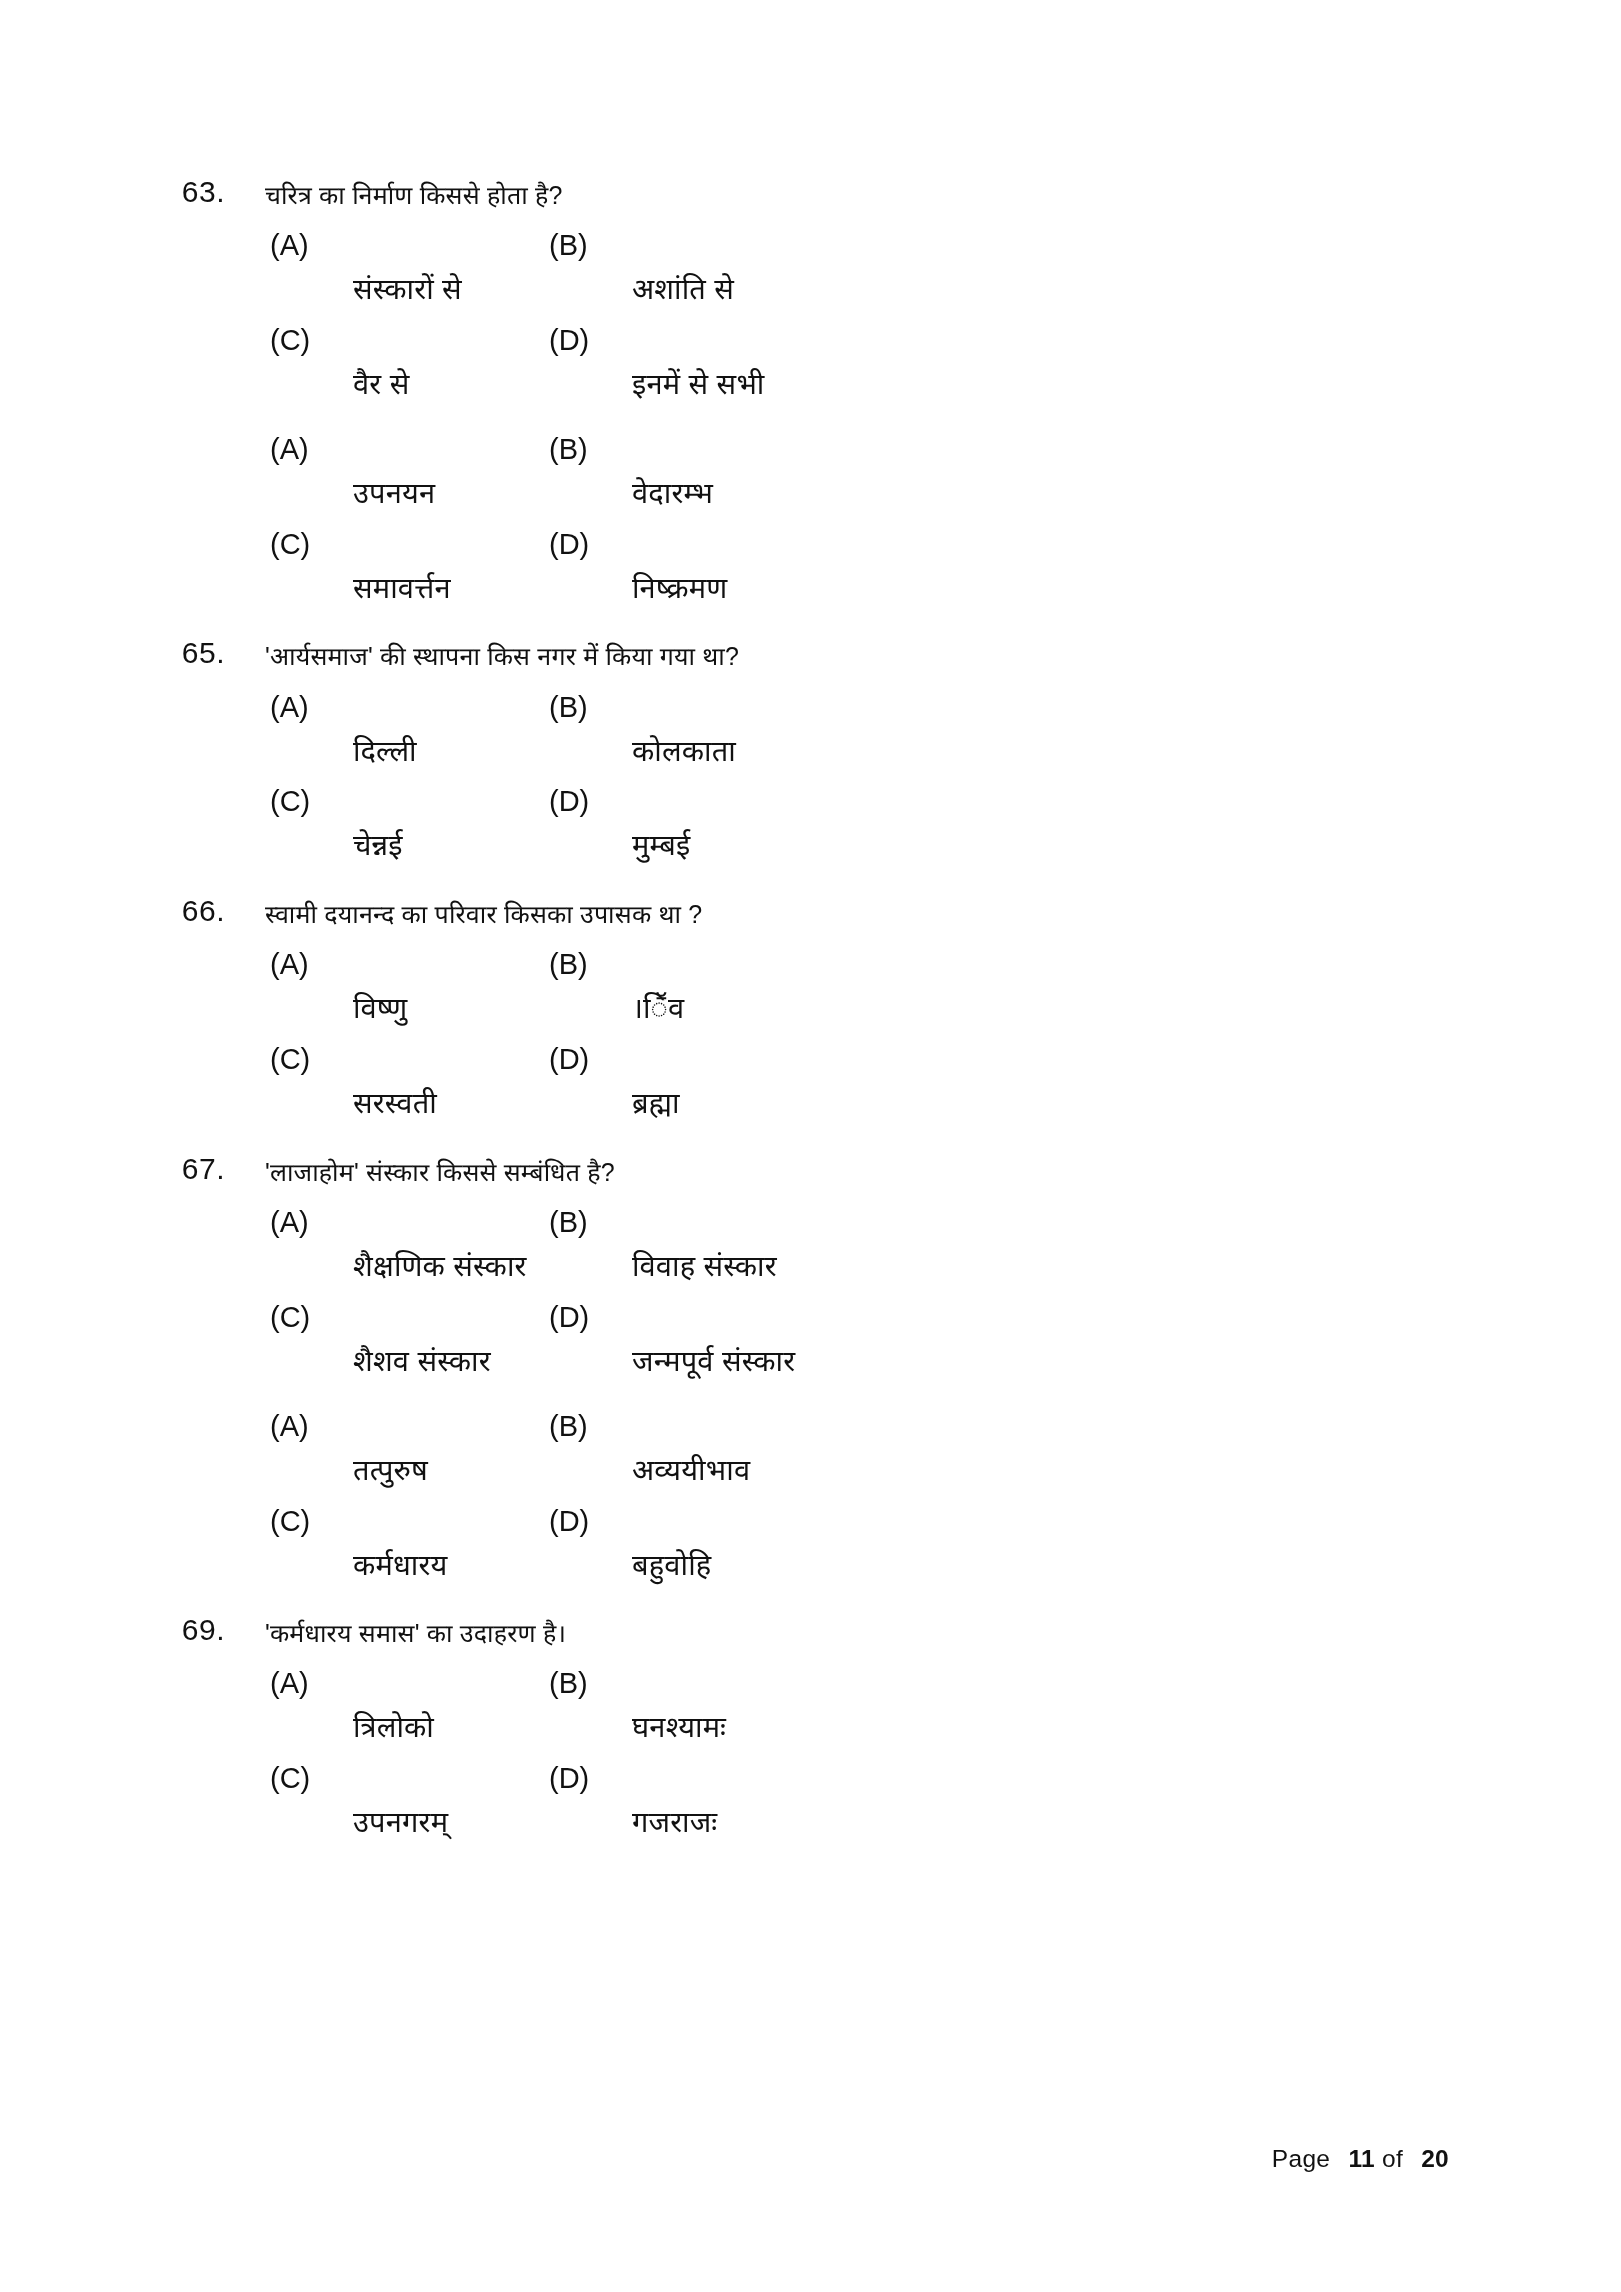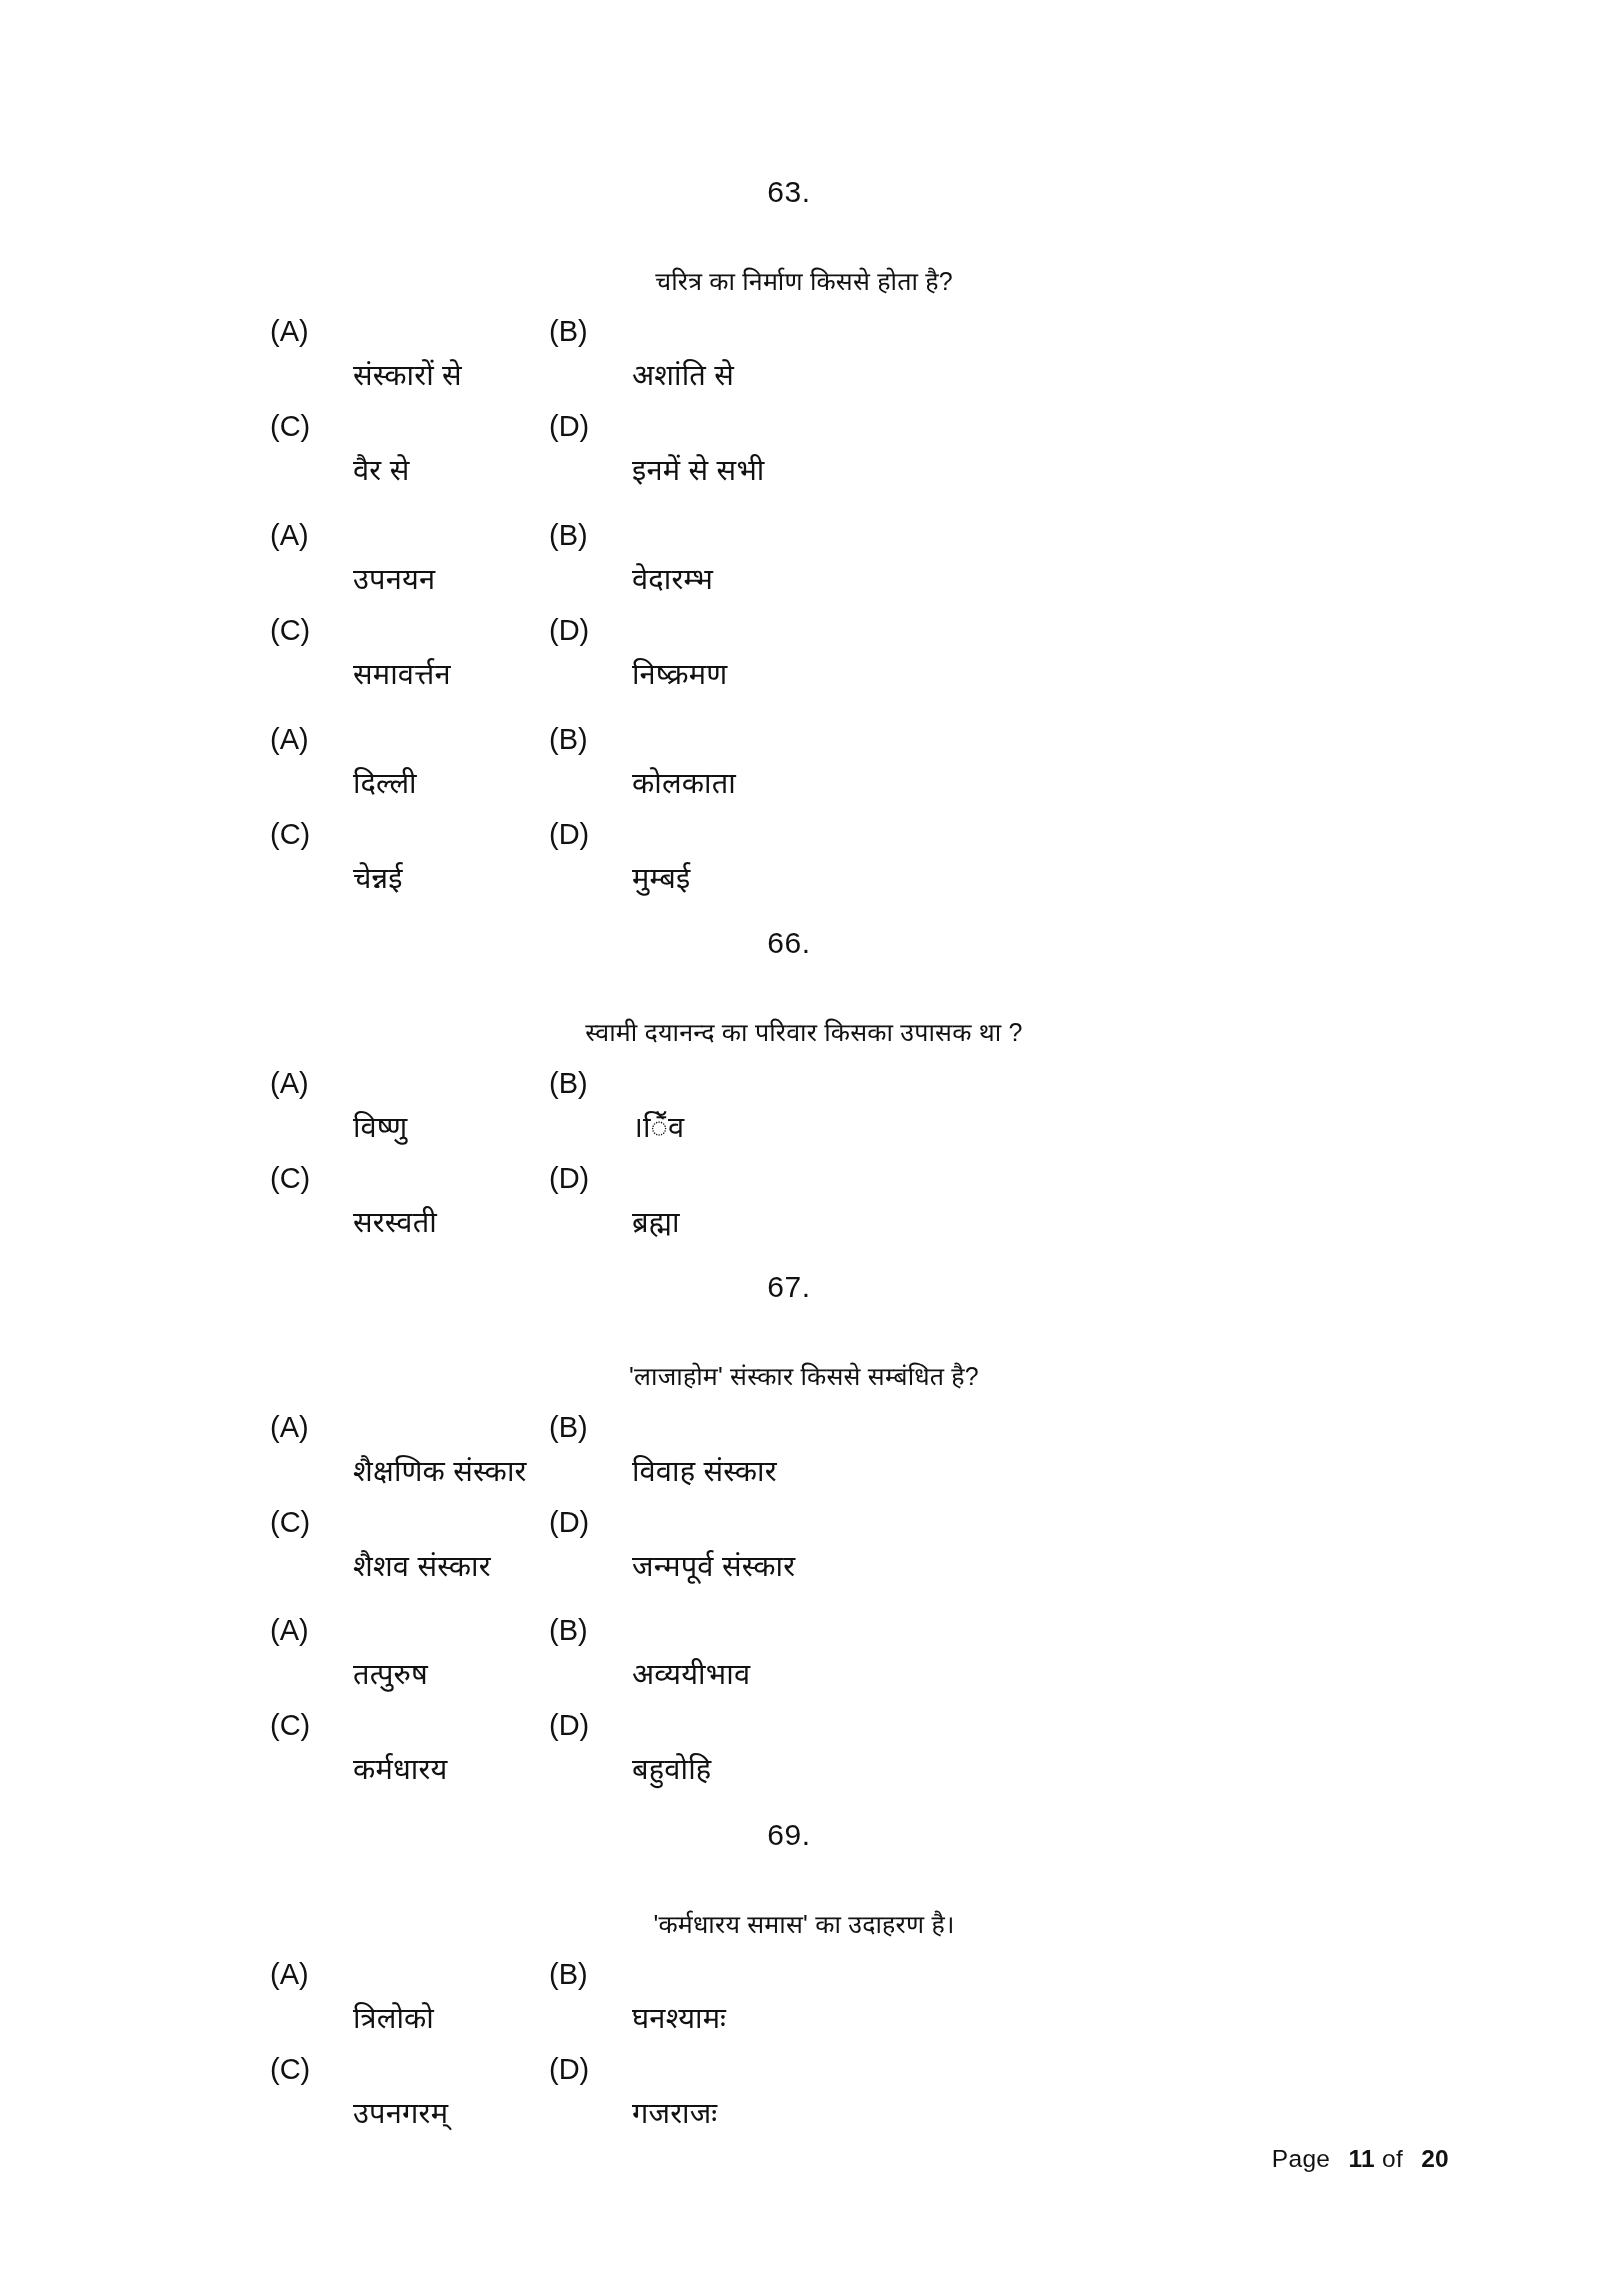--- a/index.html
+++ b/index.html
@@ -27,22 +27,21 @@
     position: absolute;
     left: 172px;
     top: 172px;
     width: 1264px;
   }
   .question-block {
     margin-bottom: 25.5px;
   }
   .q-row {
     display: flex;
-    align-items: center;
-    flex-direction: column;
+    align-items: flex-end;
   }
   .q-num {
     width: 93px;
     flex: 0 0 93px;
     font-size: 30px;
     line-height: 1.35;
     text-align: left;
     padding-left: 9.8px;
     box-sizing: border-box;
     letter-spacing: 0.5px;
@@ -157,20 +156,24 @@
           </div>
           <div class="opt-cell second">
             <div class="opt-label">(D)</div>
             <div class="opt-text">निष्क्रमण</div>
           </div>
         </div>
       </div>
     </div>
 
     <div class="question-block">
+      <div class="q-row">
+        <div class="q-num">65.</div>
+        <div class="q-text">'आर्यसमाज' की स्थापना किस नगर में किया गया था?</div>
+      </div>
       <div class="options">
         <div class="opt-row">
           <div class="opt-cell first">
             <div class="opt-label">(A)</div>
             <div class="opt-text">दिल्ली</div>
           </div>
           <div class="opt-cell second">
             <div class="opt-label">(B)</div>
             <div class="opt-text">कोलकाता</div>
           </div>

